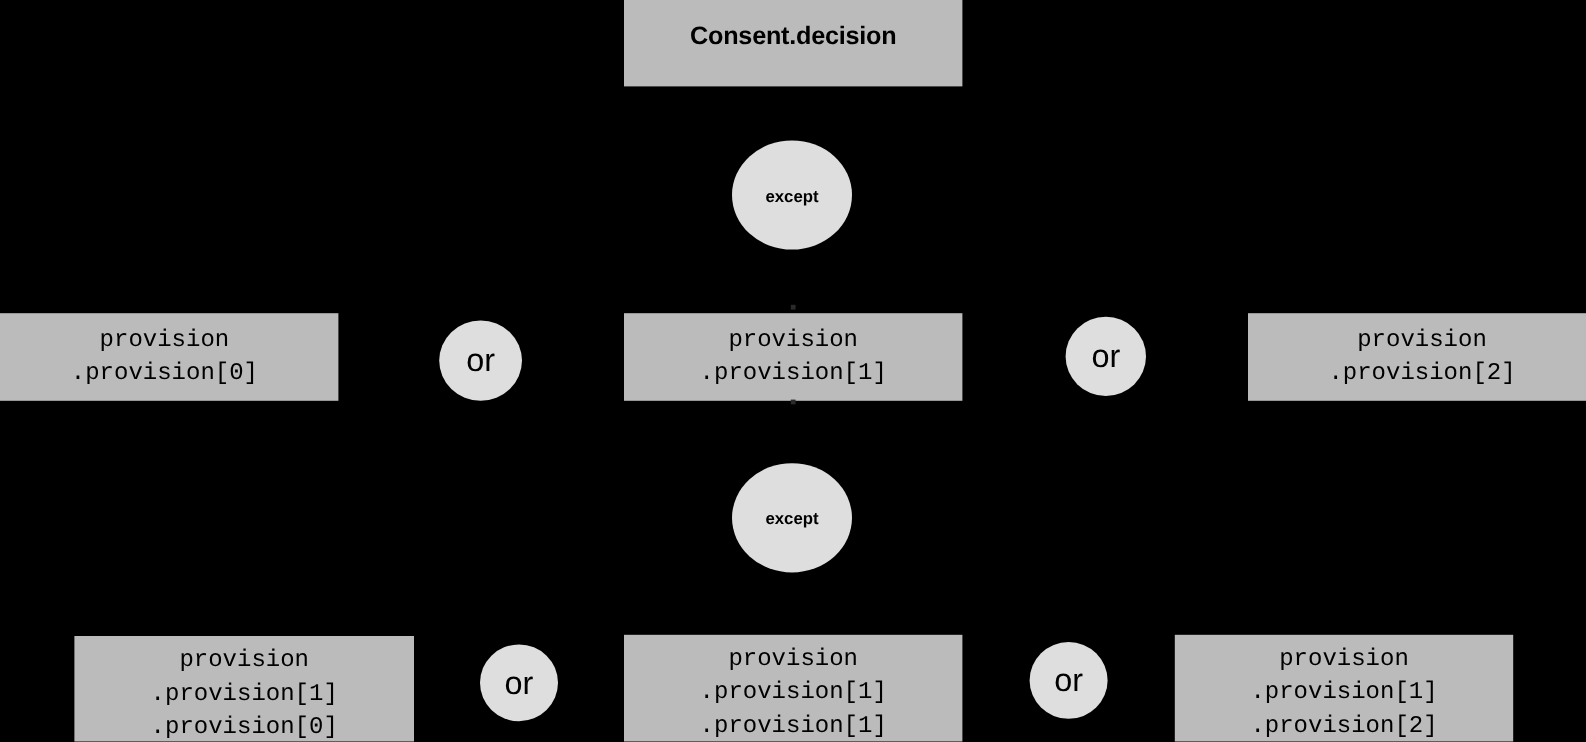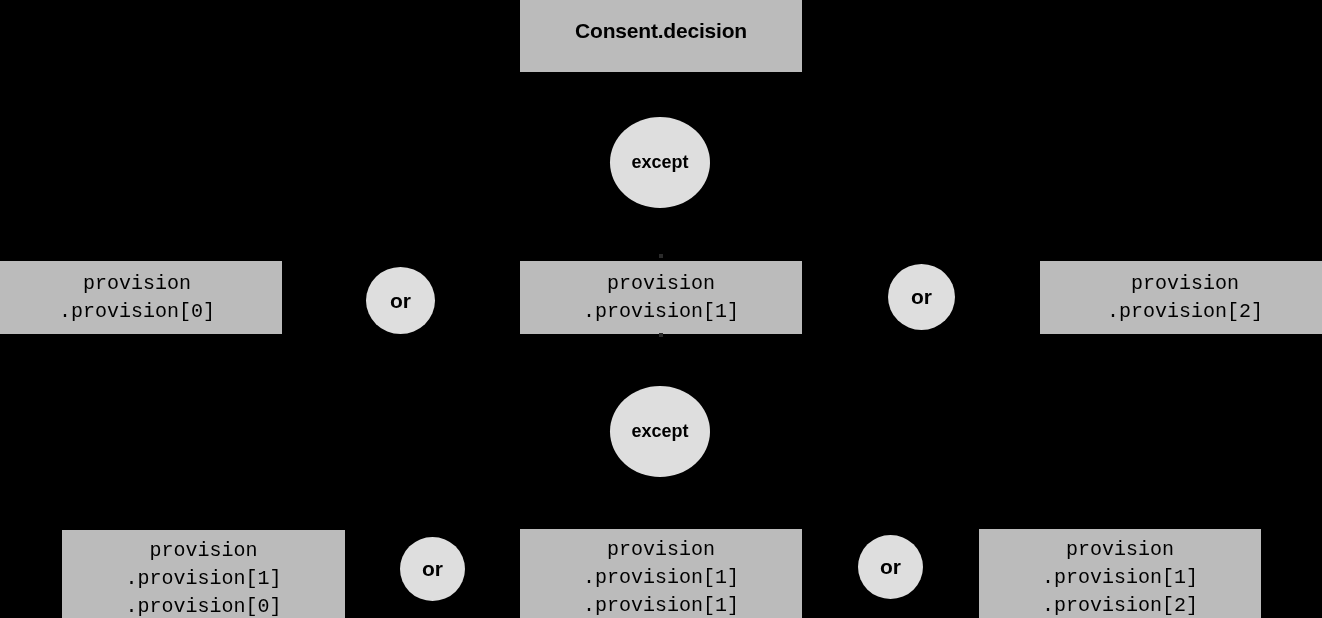--- a/index.html
+++ b/index.html
@@ -54,26 +54,26 @@
   }
 
   
   .ellipse {
     background: #dedede;
     border-radius: 50%;
   }
   .ellipse.op-except {
     font-family: "Liberation Sans", sans-serif;
     font-weight: bold;
-    font-size: 18px;
+    font-size: 14px;
   }
   .ellipse.op-or {
     font-family: "Liberation Sans", sans-serif;
-    font-weight: bold;
-    font-size: 21px;
+    font-weight: normal;
+    font-size: 27px;
   }
 
   
   .stub {
     position: absolute;
     background: #2a2a2a;
     width: 4px;
     height: 4px;
   }
 </style>

